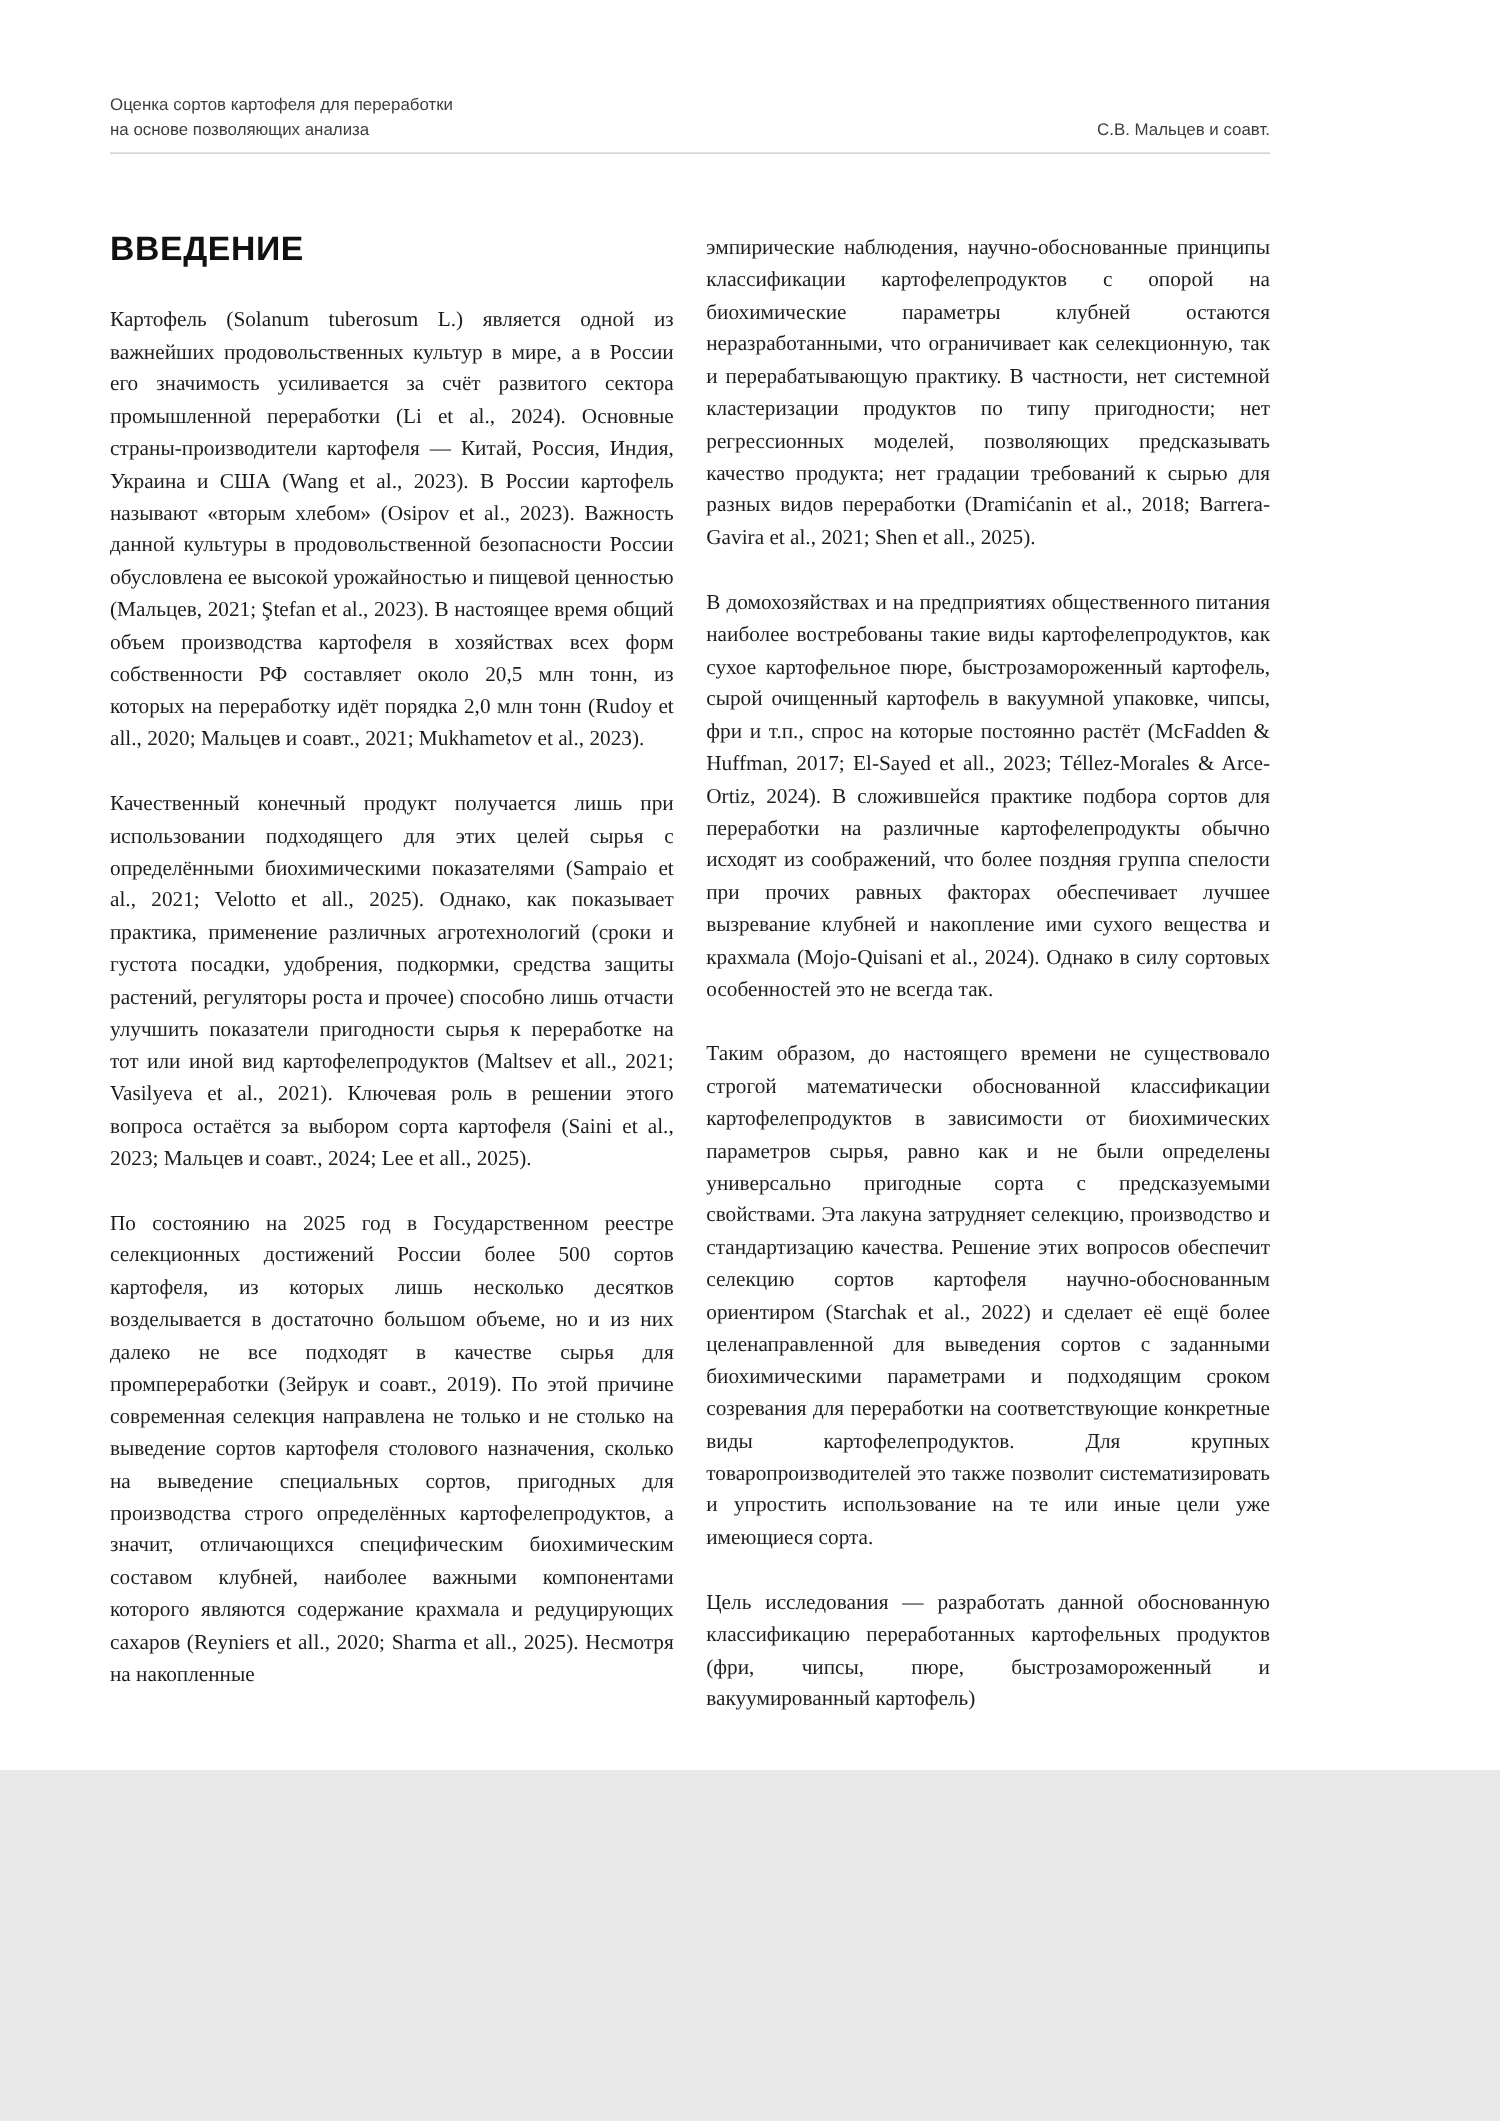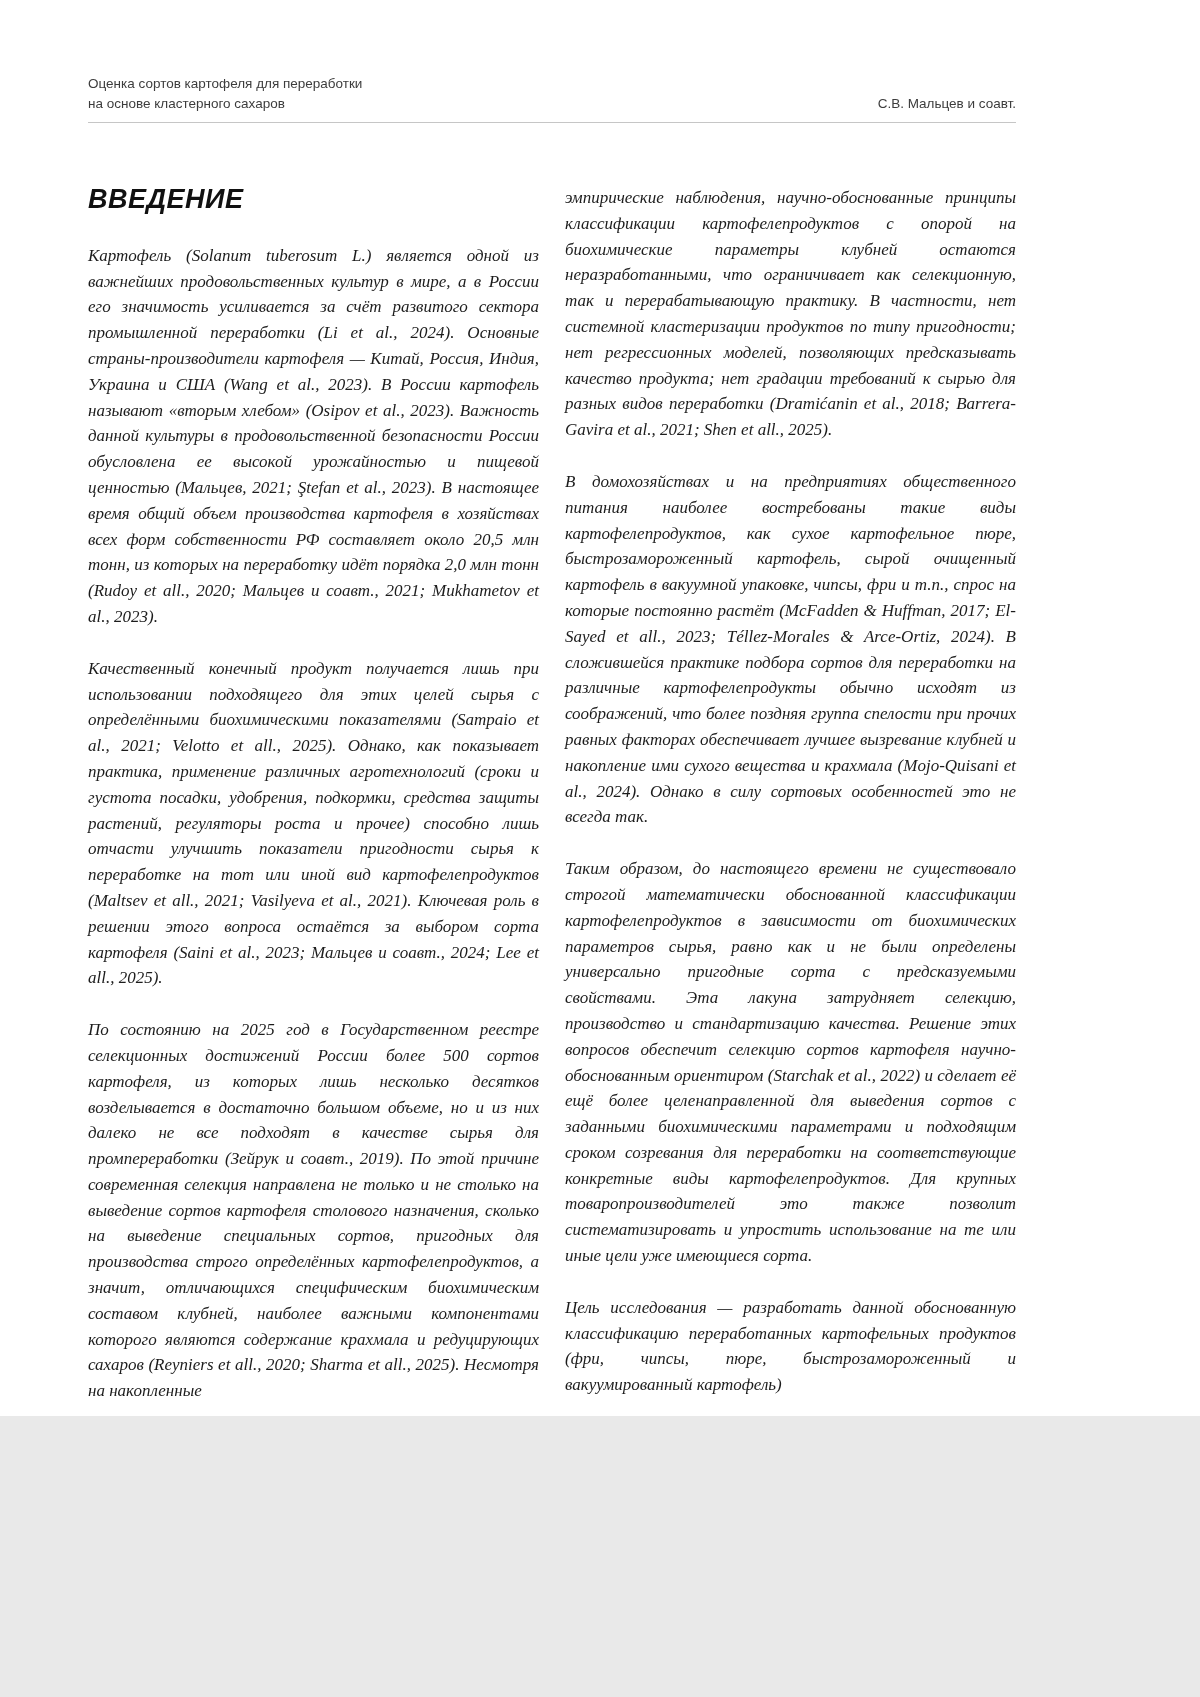--- a/index.html
+++ b/index.html
@@ -27,21 +27,20 @@
     padding-bottom: 9px;
     border-bottom: 1px solid #c6c6c6;
   }
   .rh-left { text-align: left; }
   .rh-right { text-align: right; white-space: nowrap; }
   .columns {
     position: absolute;
     top: 185px; left: 88px; right: 184px;
     display: flex;
     gap: 26px;
-    font-style: italic;
   }
   .col {
     flex: 1 1 0;
     min-width: 0;
     text-align: justify;
     font-size: 17px;
     line-height: 25.8px;
     hyphens: auto;
     -webkit-hyphens: auto;
   }
@@ -78,21 +77,21 @@
   }
 </style>
 </head>
 <body>
 
 <div class="page">
 
   <header class="running-header">
     <div class="rh-left">
       <div>Оценка сортов картофеля для переработки</div>
-      <div>на основе кластерного сахаров</div>
+      <div>на основе позволяющих анализа</div>
     </div>
     <div class="rh-right">С.В. Мальцев и соавт.</div>
   </header>
 
   <main class="columns">
 
     <section class="col" lang="ru">
       <h1 class="heading">ВВЕДЕНИЕ</h1>
       <p class="para">Картофель (Solanum tuberosum L.) является одной из важнейших продовольственных культур в мире, а в России его значимость усиливается за счёт развитого сектора промышленной переработки (Li et al., 2024). Основные страны-производители картофеля — Китай, Россия, Индия, Украина и США (Wang et al., 2023). В России картофель называют «вторым хлебом» (Osipov et al., 2023). Важность данной культуры в продовольственной безопасности России обусловлена ее высокой урожайностью и пищевой ценностью (Мальцев, 2021; Ştefan et al., 2023). В настоящее время общий объем производства картофеля в хозяйствах всех форм собственности РФ составляет около 20,5 млн тонн, из которых на переработку идёт порядка 2,0 млн тонн (Rudoy et all., 2020; Мальцев и соавт., 2021; Mukhametov et al., 2023).</p>
       <p class="para">Качественный конечный продукт получается лишь при использовании подходящего для этих целей сырья с определёнными биохимическими показателями (Sampaio et al., 2021; Velotto et all., 2025). Однако, как показывает практика, применение различных агротехнологий (сроки и густота посадки, удобрения, подкормки, средства защиты растений, регуляторы роста и прочее) способно лишь отчасти улучшить показатели пригодности сырья к переработке на тот или иной вид картофелепродуктов (Maltsev et all., 2021; Vasilyeva et al., 2021). Ключевая роль в решении этого вопроса остаётся за выбором сорта картофеля (Saini et al., 2023; Мальцев и соавт., 2024; Lee et all., 2025).</p>

